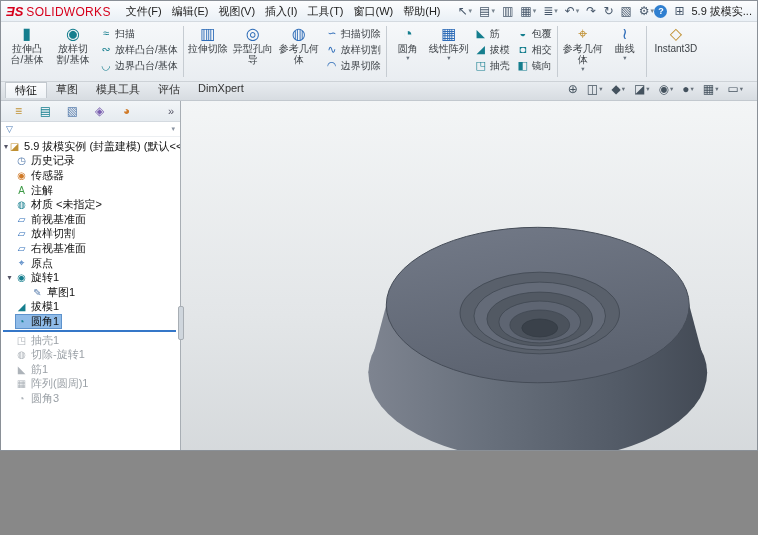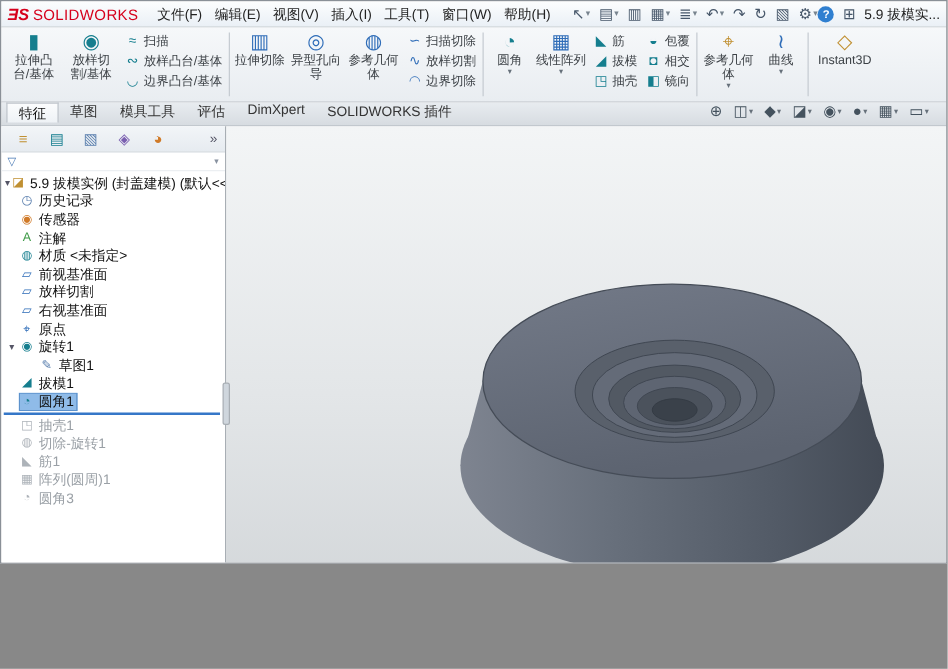--- a/index.html
+++ b/index.html
@@ -246,21 +246,20 @@
       <span class="rlabel">Instant3D</span>
     </div>
   </div>
 
   <div class="tabbar">
     <div class="tab active">特征</div>
     <div class="tab">草图</div>
     <div class="tab">模具工具</div>
     <div class="tab">评估</div>
     <div class="tab">DimXpert</div>
-    <div class="tab">SOLIDWORKS 插件</div>
     <div class="headsup">
       <span class="hu">
           <span>⊕</span>
         </span>
       <span class="hu">
           <span>◫</span>
           <span class="hdd">▾</span>
         </span>
       <span class="hu">
           <span>◆</span>

